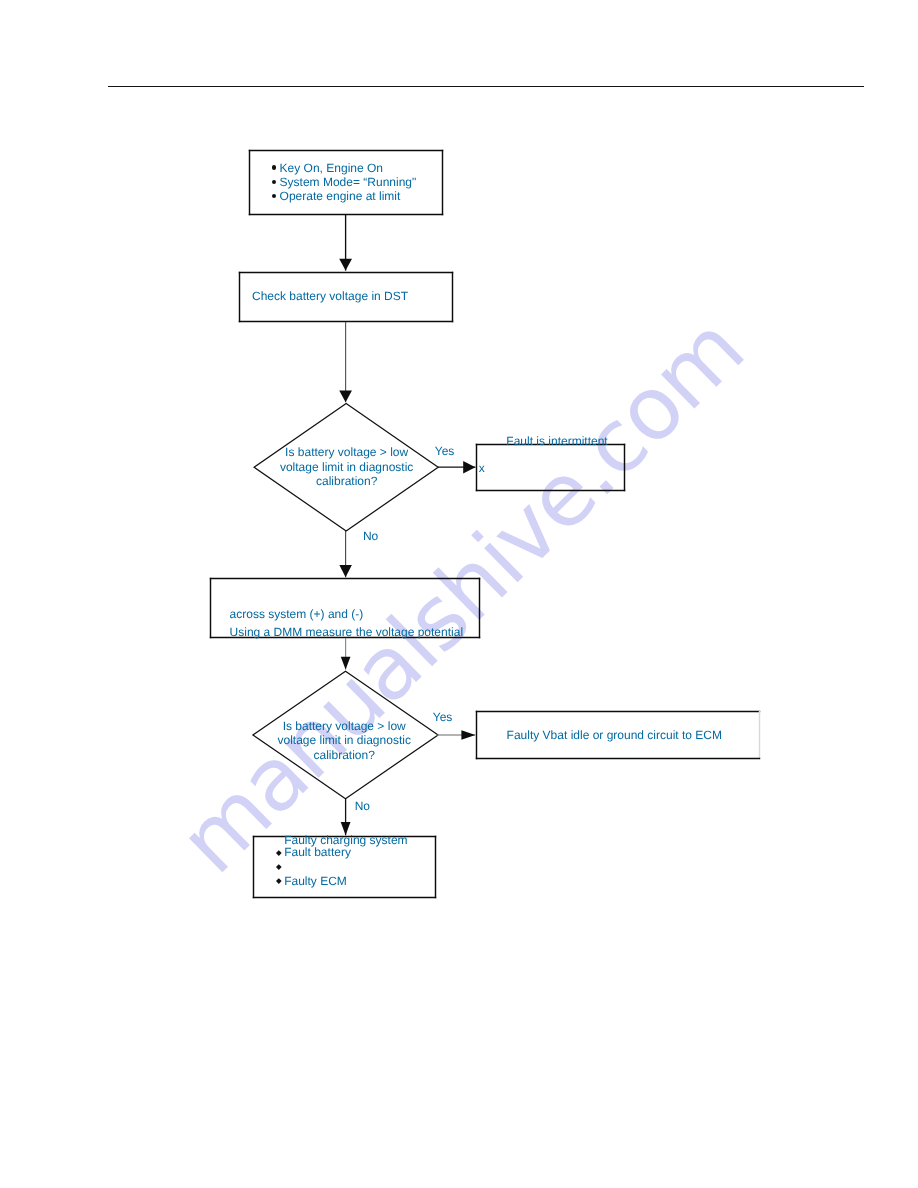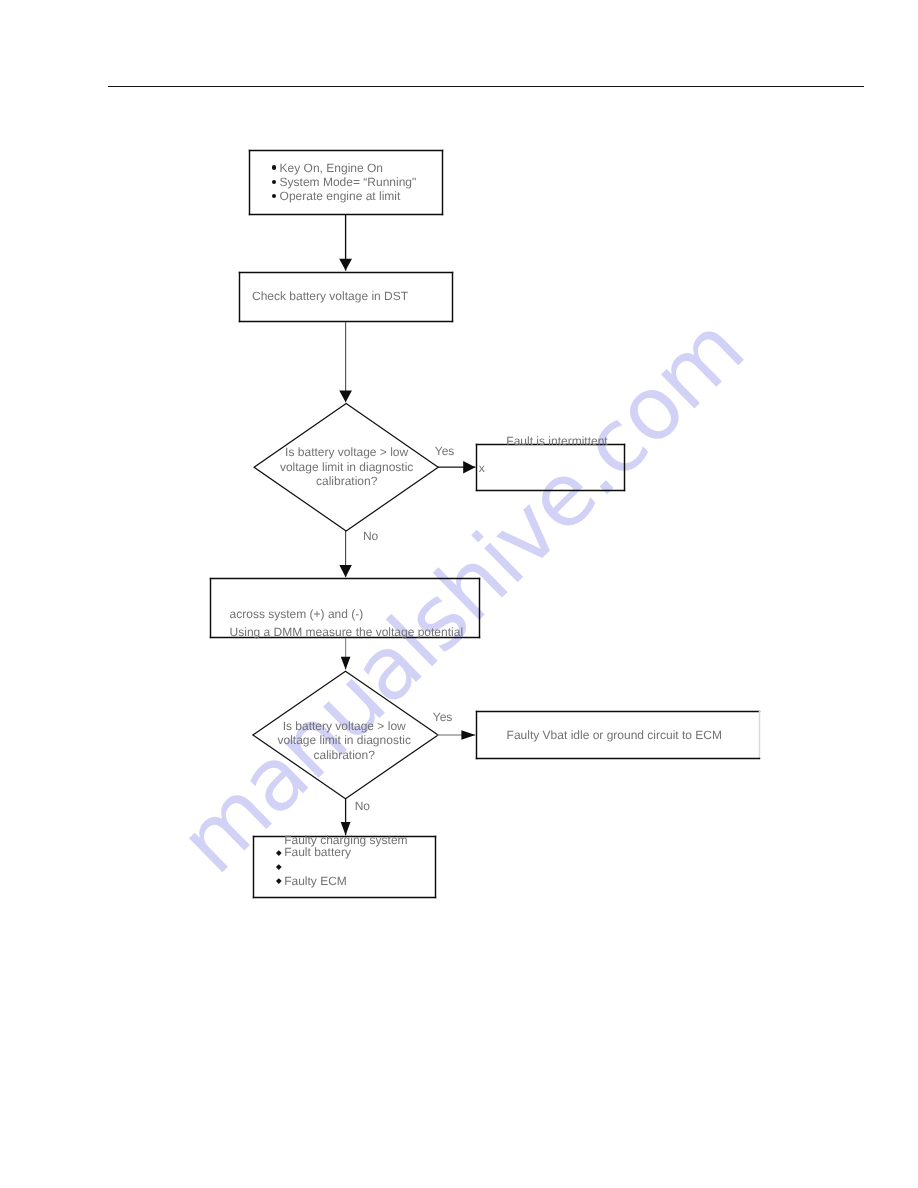--- a/index.html
+++ b/index.html
@@ -9,21 +9,21 @@
   
   #page{position:relative;width:918px;height:1188px;background:#fff;}
 
   .wm-layer{position:absolute;left:0;top:0;width:918px;height:1188px;overflow:hidden;}
   .wm{position:absolute;left:0;top:0;color:#d2d2f7;font-size:87px;
       font-family:"DejaVu Sans",sans-serif;white-space:nowrap;
       transform-origin:0 0;letter-spacing:-1.6px;}
 
   .hrule{position:absolute;background:#131313;}
   
-  .lbl{position:absolute;white-space:nowrap;font-size:12px;line-height:12px;color:#737373;
+  .lbl{position:absolute;white-space:nowrap;font-size:12px;line-height:12px;color:#0369a1;
        filter:opacity(100%);}
   .bul{position:absolute;background:#111;}
   .bul-round{border-radius:50%;}
   .bul-diamond{transform:rotate(45deg);}
   svg.conn{position:absolute;left:0;top:0;width:918px;height:1188px;overflow:visible;}
 </style>
 </head>
 <body>
 
 <div id="page">

